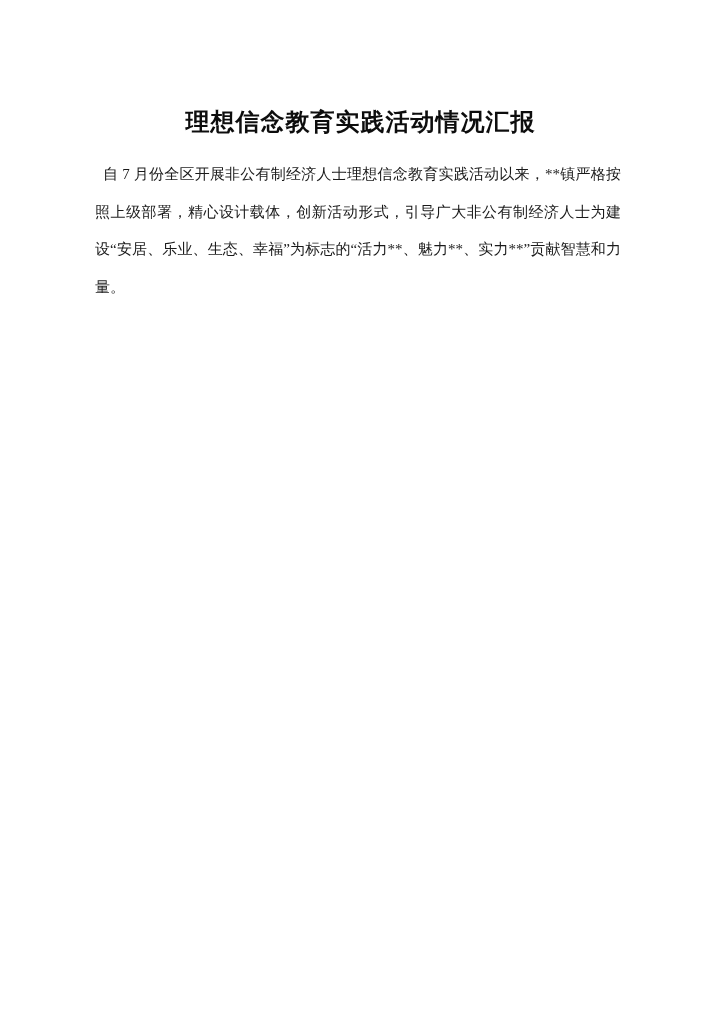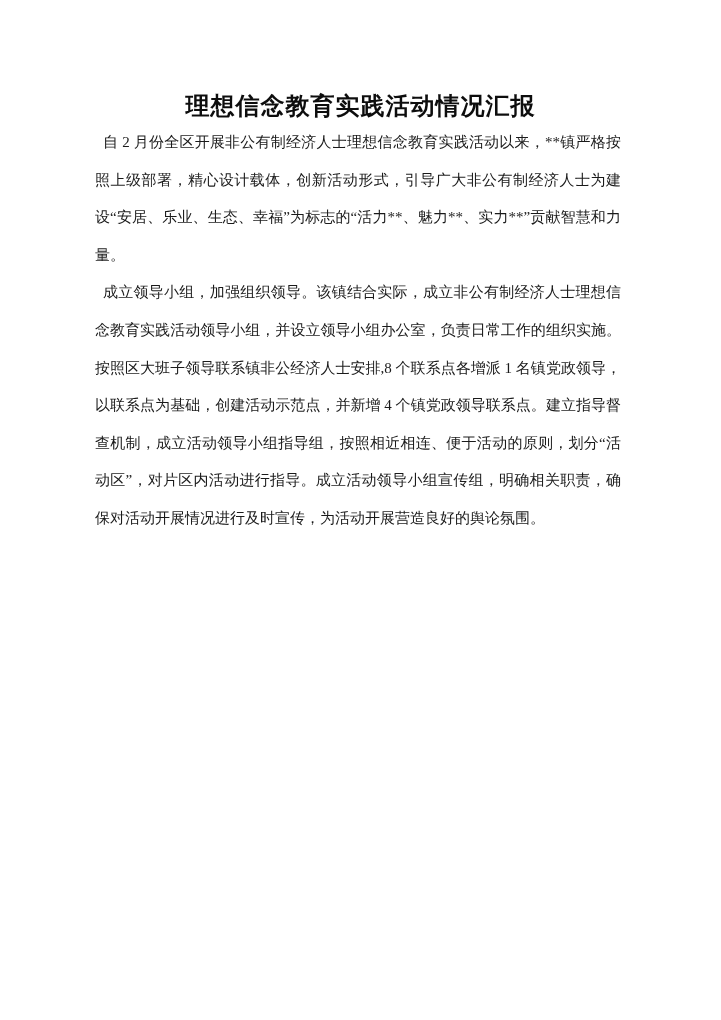--- a/index.html
+++ b/index.html
@@ -11,21 +11,21 @@
     position: relative;
     width: 721px;
     height: 1020px;
     background: #ffffff;
     overflow: hidden;
     font-family: "Liberation Serif", "DejaVu Serif", serif;
     color: #161616;
   }
   .doc-title {
     padding-top: 88px;
-    margin: 0;
+    margin: 16px;
     font-size: 24px;
     line-height: 36px;
     font-weight: bold;
     text-align: center;
     letter-spacing: 1px;
     color: #0d0d0d;
   }
   .content {
     margin-left: 95px;
     margin-right: 100px;
@@ -44,19 +44,18 @@
   .para-2 { margin-top: 42px; }
   .para-3 { margin-top: 36px; }
 </style>
 </head>
 <body>
 
 <div class="page">
   <h1 class="doc-title">理想信念教育实践活动情况汇报</h1>
 
   <div class="content">
-    <p class="para-1">自 2 月份全区开展非公有制经济人士理想信念教育实践活动以来，**镇严格按照上级部署，精心设计载体，创新活动形式，引导广大非公有制经济人士为建设“安居、乐业、生态、幸福”为标志的“活力**、魅力**、实力**”贡献智慧和力量。</p>
+    <p class="para-1">自 7 月份全区开展非公有制经济人士理想信念教育实践活动以来，**镇严格按照上级部署，精心设计载体，创新活动形式，引导广大非公有制经济人士为建设“安居、乐业、生态、幸福”为标志的“活力**、魅力**、实力**”贡献智慧和力量。</p>
 
 
 
-    <p class="para-3">成立领导小组，加强组织领导。该镇结合实际，成立非公有制经济人士理想信念教育实践活动领导小组，并设立领导小组办公室，负责日常工作的组织实施。按照区大班子领导联系镇非公经济人士安排,8 个联系点各增派 1 名镇党政领导，以联系点为基础，创建活动示范点，并新增 4 个镇党政领导联系点。建立指导督查机制，成立活动领导小组指导组，按照相近相连、便于活动的原则，划分“活动区”，对片区内活动进行指导。成立活动领导小组宣传组，明确相关职责，确保对活动开展情况进行及时宣传，为活动开展营造良好的舆论氛围。</p>
   </div>
 </div>
 
 </body></html>

